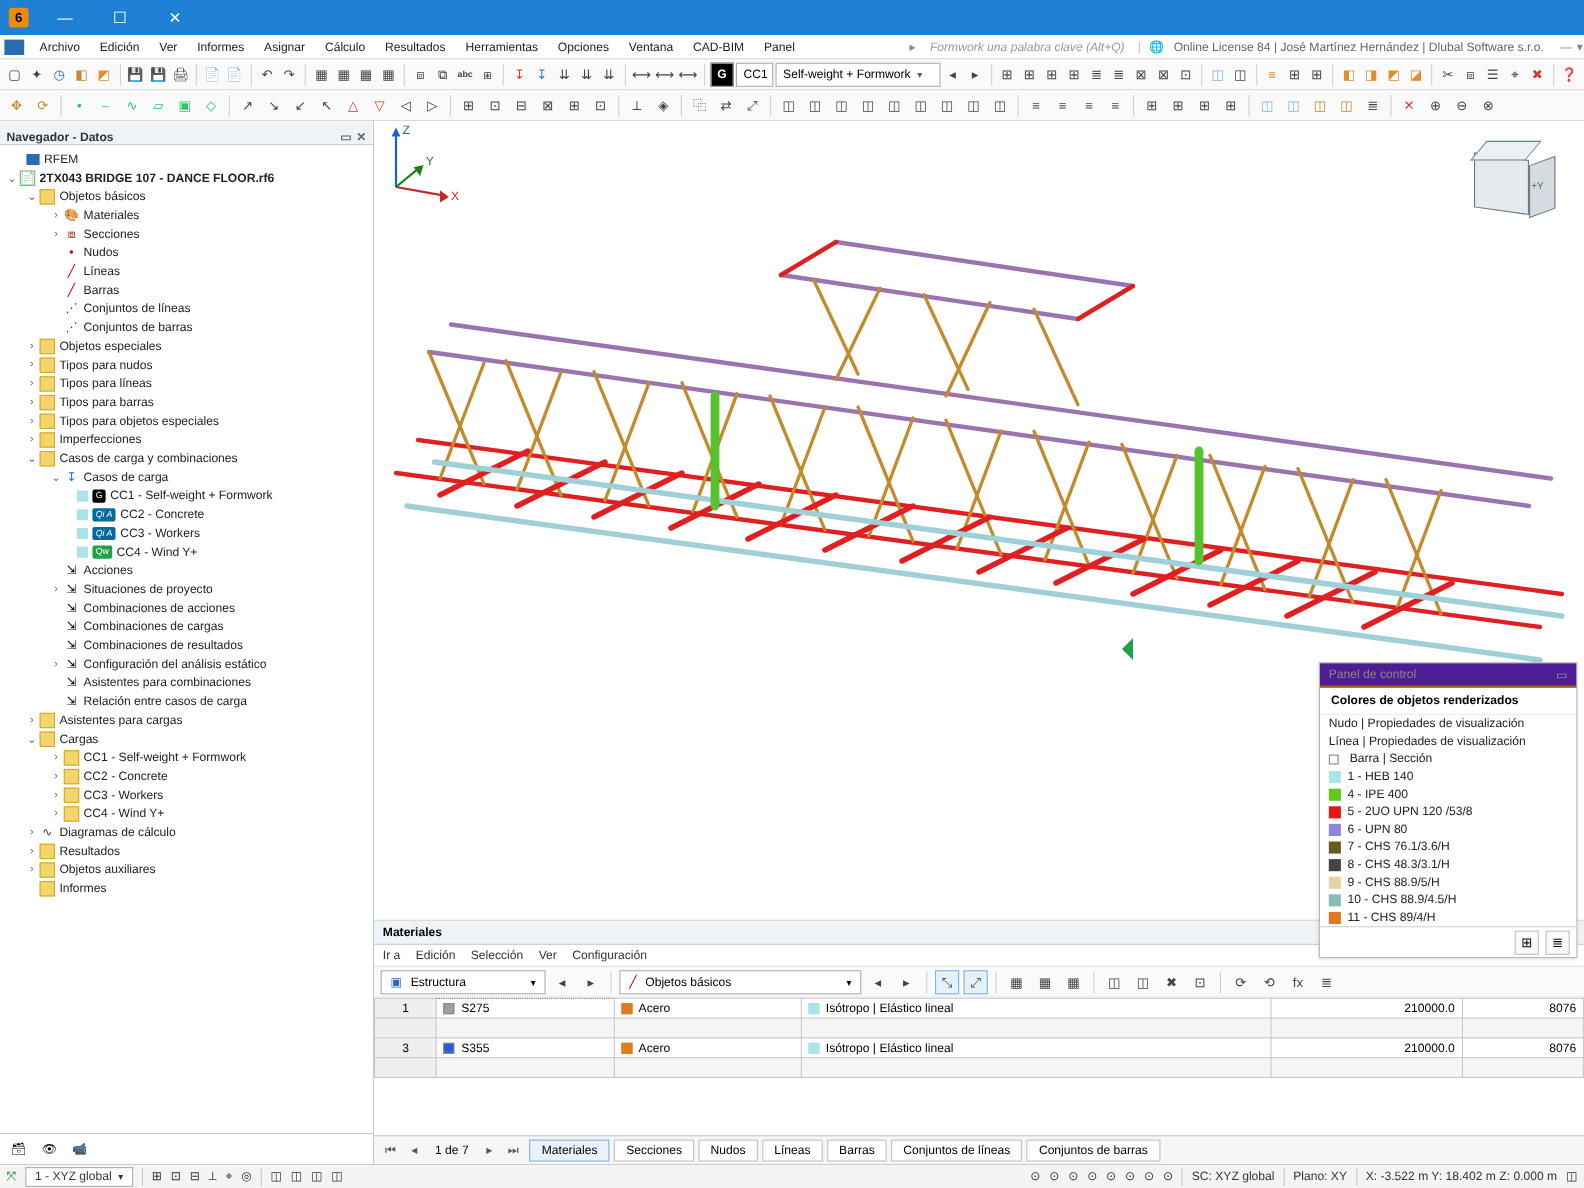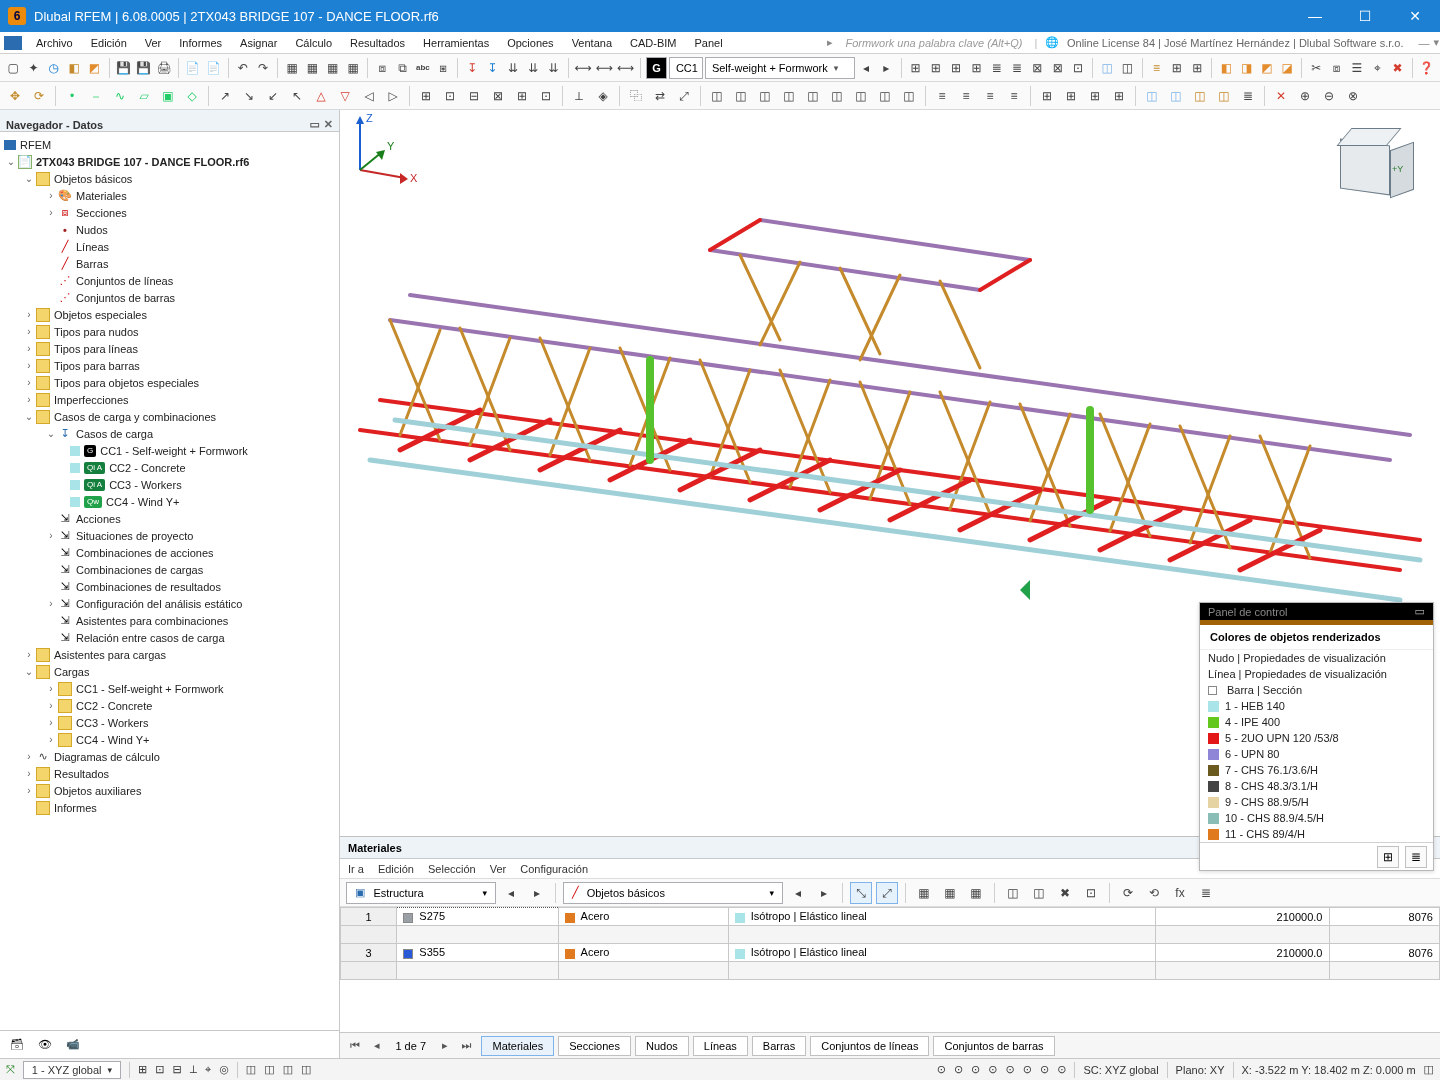--- a/index.html
+++ b/index.html
@@ -38,21 +38,21 @@
 .nav-body { flex: 1; background: #fff; overflow: hidden; padding: 4px 0; }
 .tree-row { display: flex; align-items: center; height: 17px; padding-right: 6px; white-space: nowrap; }
 .tree-row .tw { display: inline-block; text-align: center; color: #666; width: 14px; font-size: 10px; user-select:none;}
 .tree-row .tw.empty { color: transparent; }
 .tree-row .ic { width: 14px; height: 14px; margin-right: 4px; display: inline-flex; align-items:center; justify-content:center; font-size: 11px;}
 .ic.folder { background: #f3d56b; border: 1px solid #d4a929; }
 .ic.doc { background: #e7f1e1; border: 1px solid #86b26b; }
 .ic.node { color: #a02020; font-weight:bold; }
 .ic.lc-badge { border-radius: 2px; color:#fff; font-size:8px; padding: 0 3px; height: 12px; width:auto; }
 .lc-g { background: #000; }
-.lc-qa { background: #15803d; }
+.lc-qa { background: #0369a1; font-style: italic; }
 .lc-qw { background: #21a24a; }
 .tree-row .lbl { color: #222; }
 .nav-footer { height: 28px; border-top: 1px solid #c8c8c8; display: flex; align-items: center; gap: 6px; padding: 0 6px; }
 .nav-footer .tab { padding: 2px 4px; }
 
 
 .workspace { flex: 1; display: flex; flex-direction: column; background: #fff; min-width: 0; }
 .viewport { flex: 1; position: relative; background: #fff; }
 .viewport svg { position:absolute; inset:0; }
 .axis-gizmo { position: absolute; left: 40px; bottom: 20px; }
@@ -73,21 +73,21 @@
 .bp-table td.rowhdr { background: #efefef; text-align: center; }
 .swatch { display:inline-block; width:10px; height:10px; margin-right:6px; vertical-align:middle; border:1px solid #888; }
 .bp-pager { height: 26px; border-top: 1px solid #c8c8c8; background: #f6f6f6; display: flex; align-items: center; gap: 2px; padding: 0 4px; }
 .bp-pager .pg-btn { padding: 2px 6px; color:#555; }
 .bp-pager .pg-txt { padding: 0 8px; }
 .bp-pager .tab-btn { border: 1px solid #c0c0c0; background: #fff; padding: 3px 10px; margin-left: 2px; }
 .bp-pager .tab-btn.active { background: #e9f2fb; border-color: #7eb4ea; }
 
 
 .ctrl-panel { position: absolute; right: 6px; top: 602px; width: 235px; background: #fff; border: 1px solid #b8b8b8; box-shadow: 0 1px 4px rgba(0,0,0,0.15); }
-.ctrl-panel .cp-title { height: 22px; background: #000000; border-bottom: 5px solid #a16207; display:flex; align-items:center; padding:0 8px; color:#888;text-align:right; }
+.ctrl-panel .cp-title { height: 22px; background: #4c1d95; border-bottom: 2px solid #a16207; display:flex; align-items:center; padding:0 8px; color:#888;text-align:right; }
 .ctrl-panel .cp-title .cls { margin-left:auto; color:#aaa;}
 .ctrl-panel .cp-section { padding: 6px 10px; border-bottom: 1px solid #eee; font-weight: bold; }
 .ctrl-panel .cp-row { padding: 2px 10px 2px 8px; display:flex; align-items:center; gap:6px; color:#222;}
 .ctrl-panel .cp-row .sq { width:11px; height:11px; display:inline-block; }
 .ctrl-panel .cp-footer { height: 28px; border-top: 1px solid #d0d0d0; display:flex; align-items:center; justify-content:flex-end; gap:6px; padding: 0 6px;}
 .ctrl-panel .cp-footer .fb { width:22px; height:22px; border:1px solid #c0c0c0; background:#fafafa; display:flex; align-items:center; justify-content:center; font-size:12px; }
 
 
 .statusbar { height: 22px; background: #f4f4f4; border-top: 1px solid #c8c8c8; display: flex; align-items: center; padding: 0 6px; gap: 8px; font-size: 11px; color: #333;}
 .statusbar .sb-combo { border:1px solid #abadb3; background:#fff; padding:1px 8px; display:flex; align-items:center; gap:6px; height:18px;}
@@ -99,21 +99,20 @@
 .m-orange { stroke:#c48a2b; }
 .m-teal { stroke:#9fd0d8; }
 .m-lime { stroke:#56c22e; }
 .m-purple { stroke:#9a74b0; }
 </style>
 </head>
 <body>
 
 <div class="titlebar">
   <div class="app-icon">6</div>
-  <div class="title-text">Dlubal RFEM | 6.08.0005 | 2TX043 BRIDGE 107 - DANCE FLOOR.rf6</div>
   <div class="win-btns">
     <div class="win-btn">—</div>
     <div class="win-btn">☐</div>
     <div class="win-btn close">✕</div>
   </div>
 </div>
 
 <div class="menubar">
   <div class="logo"></div>
   <span class="menu-item">Archivo</span>
@@ -287,21 +286,21 @@
 
   <div class="navigator">
     <div class="nav-header">
       <span>Navegador - Datos</span>
       <span class="hdr-btns">
         <span>▭</span>
         <span>✕</span>
       </span>
     </div>
     <div class="nav-body">
-      <div class="tree-row" style="padding-left:4px;">
+      <div class="tree-row" style="padding-left:4px;margin-left:20px;">
           <span class="ic" style="background:#2b6cb0;width:12px;height:10px;"></span>
           <span class="lbl">RFEM</span>
         </div>
       <div class="tree-row" style="padding-left:4px;">
           <span class="tw">⌄</span>
           <span class="ic doc">📄</span>
           <span class="lbl" style="font-weight:bold;">2TX043 BRIDGE 107 - DANCE FLOOR.rf6</span>
         </div>
       <div class="tree-row" style="padding-left:22px;">
           <span class="tw">⌄</span>

